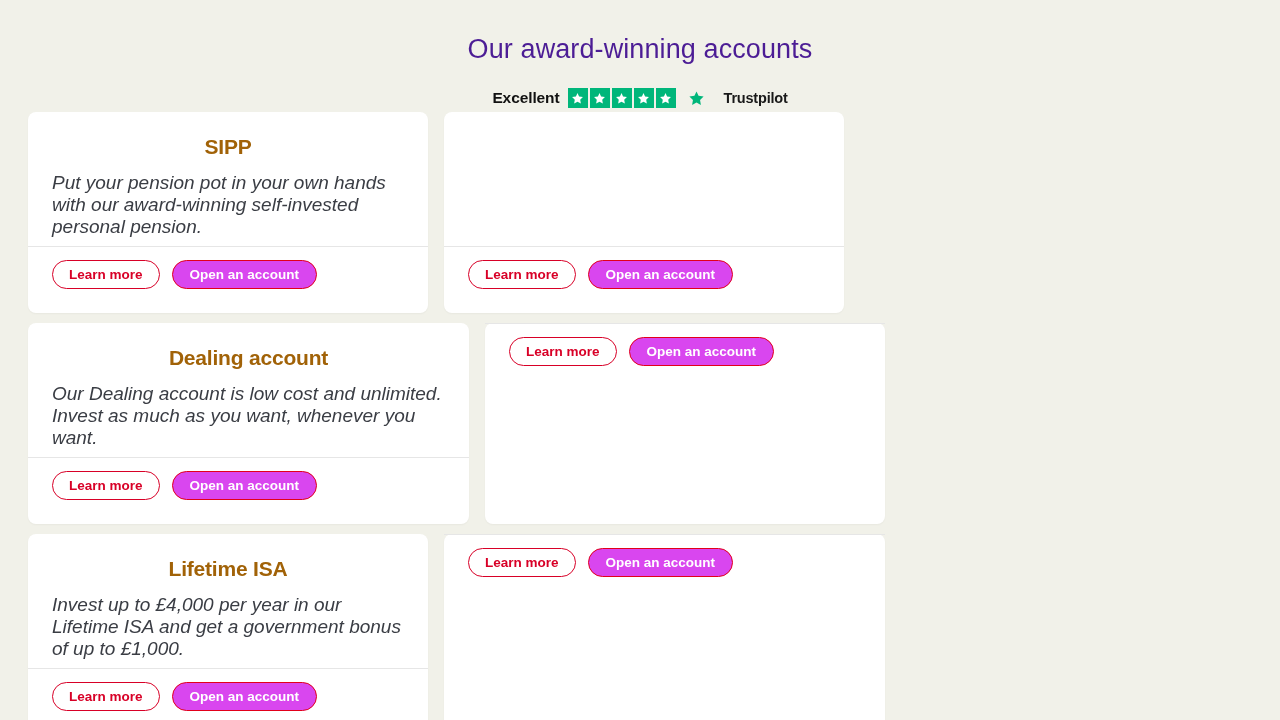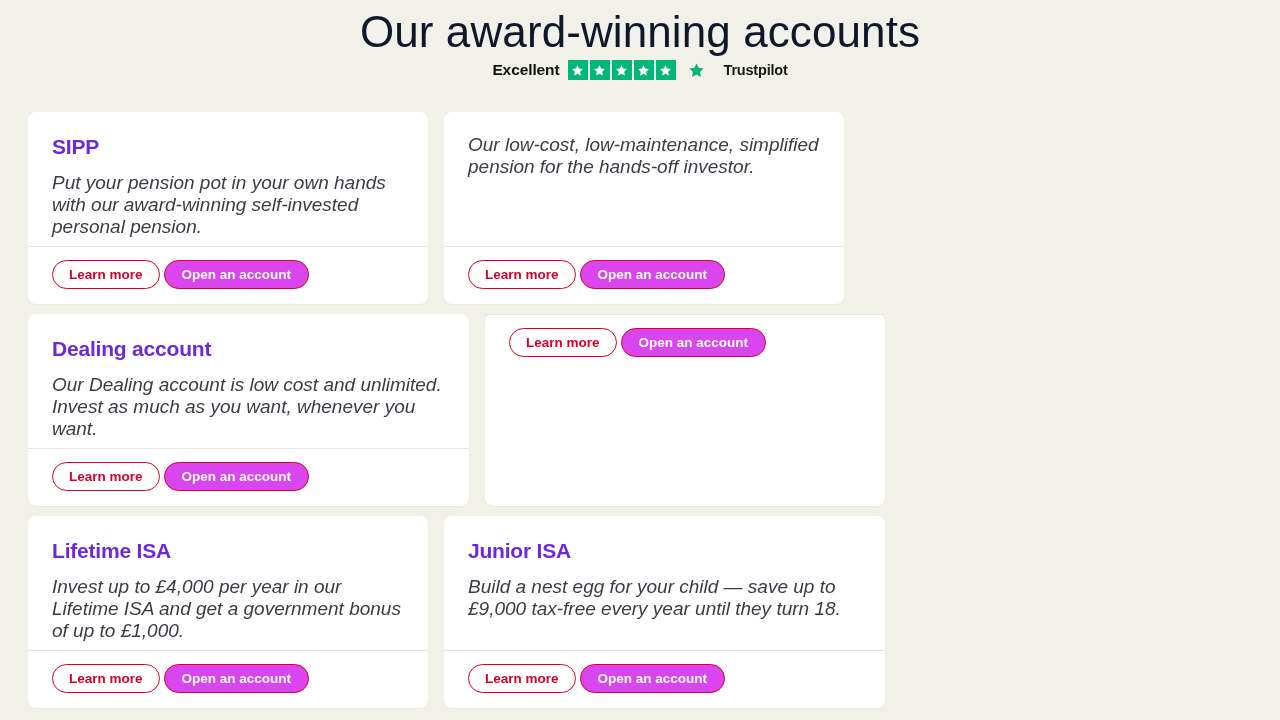--- a/index.html
+++ b/index.html
@@ -21,26 +21,26 @@
     position: relative;
     box-sizing: border-box;
   }
 
   
   .header {
     padding-top: 11px;
     text-align: center;
   }
   .page-title {
-    font-size: 44px;
+    font-size: 27px;
     font-weight: 300;
-    color: #0f172a;
+    color: #4c1d95;
     letter-spacing: 0.1px;
     line-height: 42px;
-    margin: 0;
+    margin: 17px;
   }
 
   .trustpilot {
     margin-top: 6px;
     display: flex;
     align-items: center;
     justify-content: center;
     gap: 8px;
     height: 22px;
   }
@@ -100,40 +100,41 @@
   .card.wide { width: 441px; }
 
   .card-body {
     padding: 22px 24px 0 24px;
     flex: 1 1 auto;
     min-height: 112px;
   }
   .card-title {
     font-size: 21px;
     font-weight: bold;
-    color: #6d28d9;
+    color: #a16207;
     letter-spacing: -0.2px;
     line-height: 26px;
     margin: 0 0 12px 0;
+    text-align: center;
   }
   .card-desc {
     font-size: 19px;
     font-weight: 400;
     color: #3a3d44;
     line-height: 22px;
     margin: 0;
     font-style: italic;
   }
 
   .card-actions {
     border-top: 1px solid #e6e6e6;
-    padding: 13px 24px 15px 24px;
-    display: flex;
-    align-items: center;
-    gap: 4px;
+    padding: 13px 24px 24px 24px;
+    display: flex;
+    align-items: center;
+    gap: 12px;
   }
 
   .btn {
     font-family: "Liberation Sans", sans-serif;
     font-size: 13.5px;
     font-weight: bold;
     border-radius: 999px;
     cursor: pointer;
     line-height: 1;
     white-space: nowrap;
@@ -210,21 +211,20 @@
         <p class="card-desc">Put your pension pot in your own hands with our award-winning self-invested personal pension.</p>
       </div>
       <div class="card-actions">
         <button class="btn btn-outline">Learn more</button>
         <button class="btn btn-solid">Open an account</button>
       </div>
     </div>
 
     <div class="card">
       <div class="card-body">
-        <p class="card-desc">Our low-cost, low-maintenance, simplified pension for the hands-off investor.</p>
       </div>
       <div class="card-actions">
         <button class="btn btn-outline">Learn more</button>
         <button class="btn btn-solid">Open an account</button>
       </div>
     </div>
 
     <div class="card wide">
       <div class="card-body">
         <h2 class="card-title">Dealing account</h2>
@@ -248,24 +248,20 @@
         <h2 class="card-title">Lifetime ISA</h2>
         <p class="card-desc">Invest up to £4,000 per year in our Lifetime ISA and get a government bonus of up to £1,000.</p>
       </div>
       <div class="card-actions">
         <button class="btn btn-outline">Learn more</button>
         <button class="btn btn-solid">Open an account</button>
       </div>
     </div>
 
     <div class="card wide">
-      <div class="card-body">
-        <h2 class="card-title">Junior ISA</h2>
-        <p class="card-desc">Build a nest egg for your child — save up to £9,000 tax-free every year until they turn 18.</p>
-      </div>
       <div class="card-actions">
         <button class="btn btn-outline">Learn more</button>
         <button class="btn btn-solid">Open an account</button>
       </div>
     </div>
 
   </div>
 </div>
 
 </body></html>

